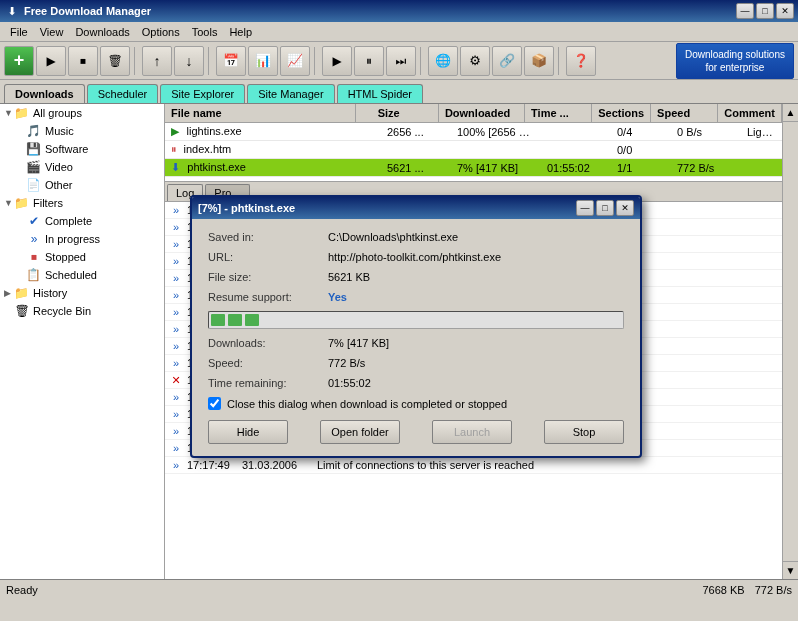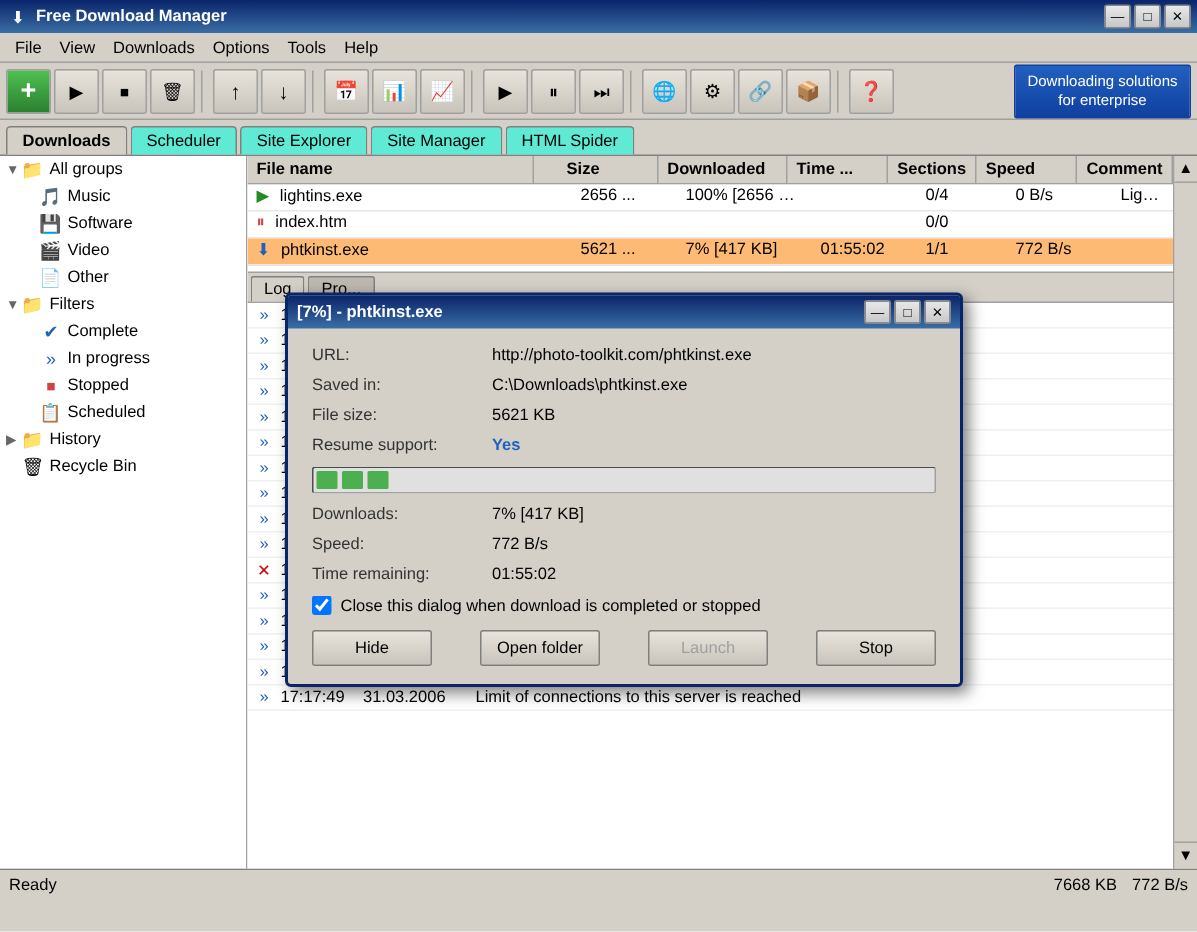--- a/index.html
+++ b/index.html
@@ -131,21 +131,21 @@
     .col-filename { width: 200px; }
     .col-size { width: 70px; margin-left: 16px; }
     .col-downloaded { width: 90px; }
     .col-time { width: 70px; }
     .col-sections { width: 60px; }
     .col-speed { width: 70px; }
     .col-comment { flex: 1; }
 
     .file-row {
       display: flex;
-      align-items: flex-start;
+      align-items: center;
       border-bottom: 1px solid #e8e8e8;
       font-size: 11px;
       min-height: 18px;
     }
     .file-cell {
       padding: 1px 6px;
       white-space: nowrap;
       overflow: hidden;
       text-overflow: ellipsis;
     }
@@ -404,21 +404,21 @@
           <span>index.htm</span>
         </div>
         <div class="file-cell col-size"></div>
         <div class="file-cell col-downloaded"></div>
         <div class="file-cell col-time"></div>
         <div class="file-cell col-sections">0/0</div>
         <div class="file-cell col-speed"></div>
         <div class="file-cell col-comment"></div>
       </div>
 
-      <div class="file-row" style="background:#fdba74;">
+      <div class="file-row" style="background:#84cc16;">
         <div class="file-cell col-filename">
           <span style="color:#2060c0; margin-right:4px;">⬇</span>
           <span>phtkinst.exe</span>
         </div>
         <div class="file-cell col-size">5621 ...</div>
         <div class="file-cell col-downloaded">7% [417 KB]</div>
         <div class="file-cell col-time">01:55:02</div>
         <div class="file-cell col-sections">1/1</div>
         <div class="file-cell col-speed">772 B/s</div>
         <div class="file-cell col-comment"></div>
@@ -553,26 +553,26 @@
 
 <div class="modal">
   <div class="modal-title-bar">
     <span class="modal-title-text">[7%] - phtkinst.exe</span>
     <div class="modal-tb-btn">—</div>
     <div class="modal-tb-btn">□</div>
     <div class="modal-tb-btn">✕</div>
   </div>
   <div class="modal-body">
     <div class="modal-row">
+      <div class="modal-label">Saved in:</div>
+      <div class="modal-value">C:\Downloads\phtkinst.exe</div>
+    </div>
+    <div class="modal-row">
       <div class="modal-label">URL:</div>
       <div class="modal-value">http://photo-toolkit.com/phtkinst.exe</div>
-    </div>
-    <div class="modal-row">
-      <div class="modal-label">Saved in:</div>
-      <div class="modal-value">C:\Downloads\phtkinst.exe</div>
     </div>
     <div class="modal-row">
       <div class="modal-label">File size:</div>
       <div class="modal-value">5621 KB</div>
     </div>
     <div class="modal-row">
       <div class="modal-label">Resume support:</div>
       <div class="modal-value highlight">Yes</div>
     </div>
 

